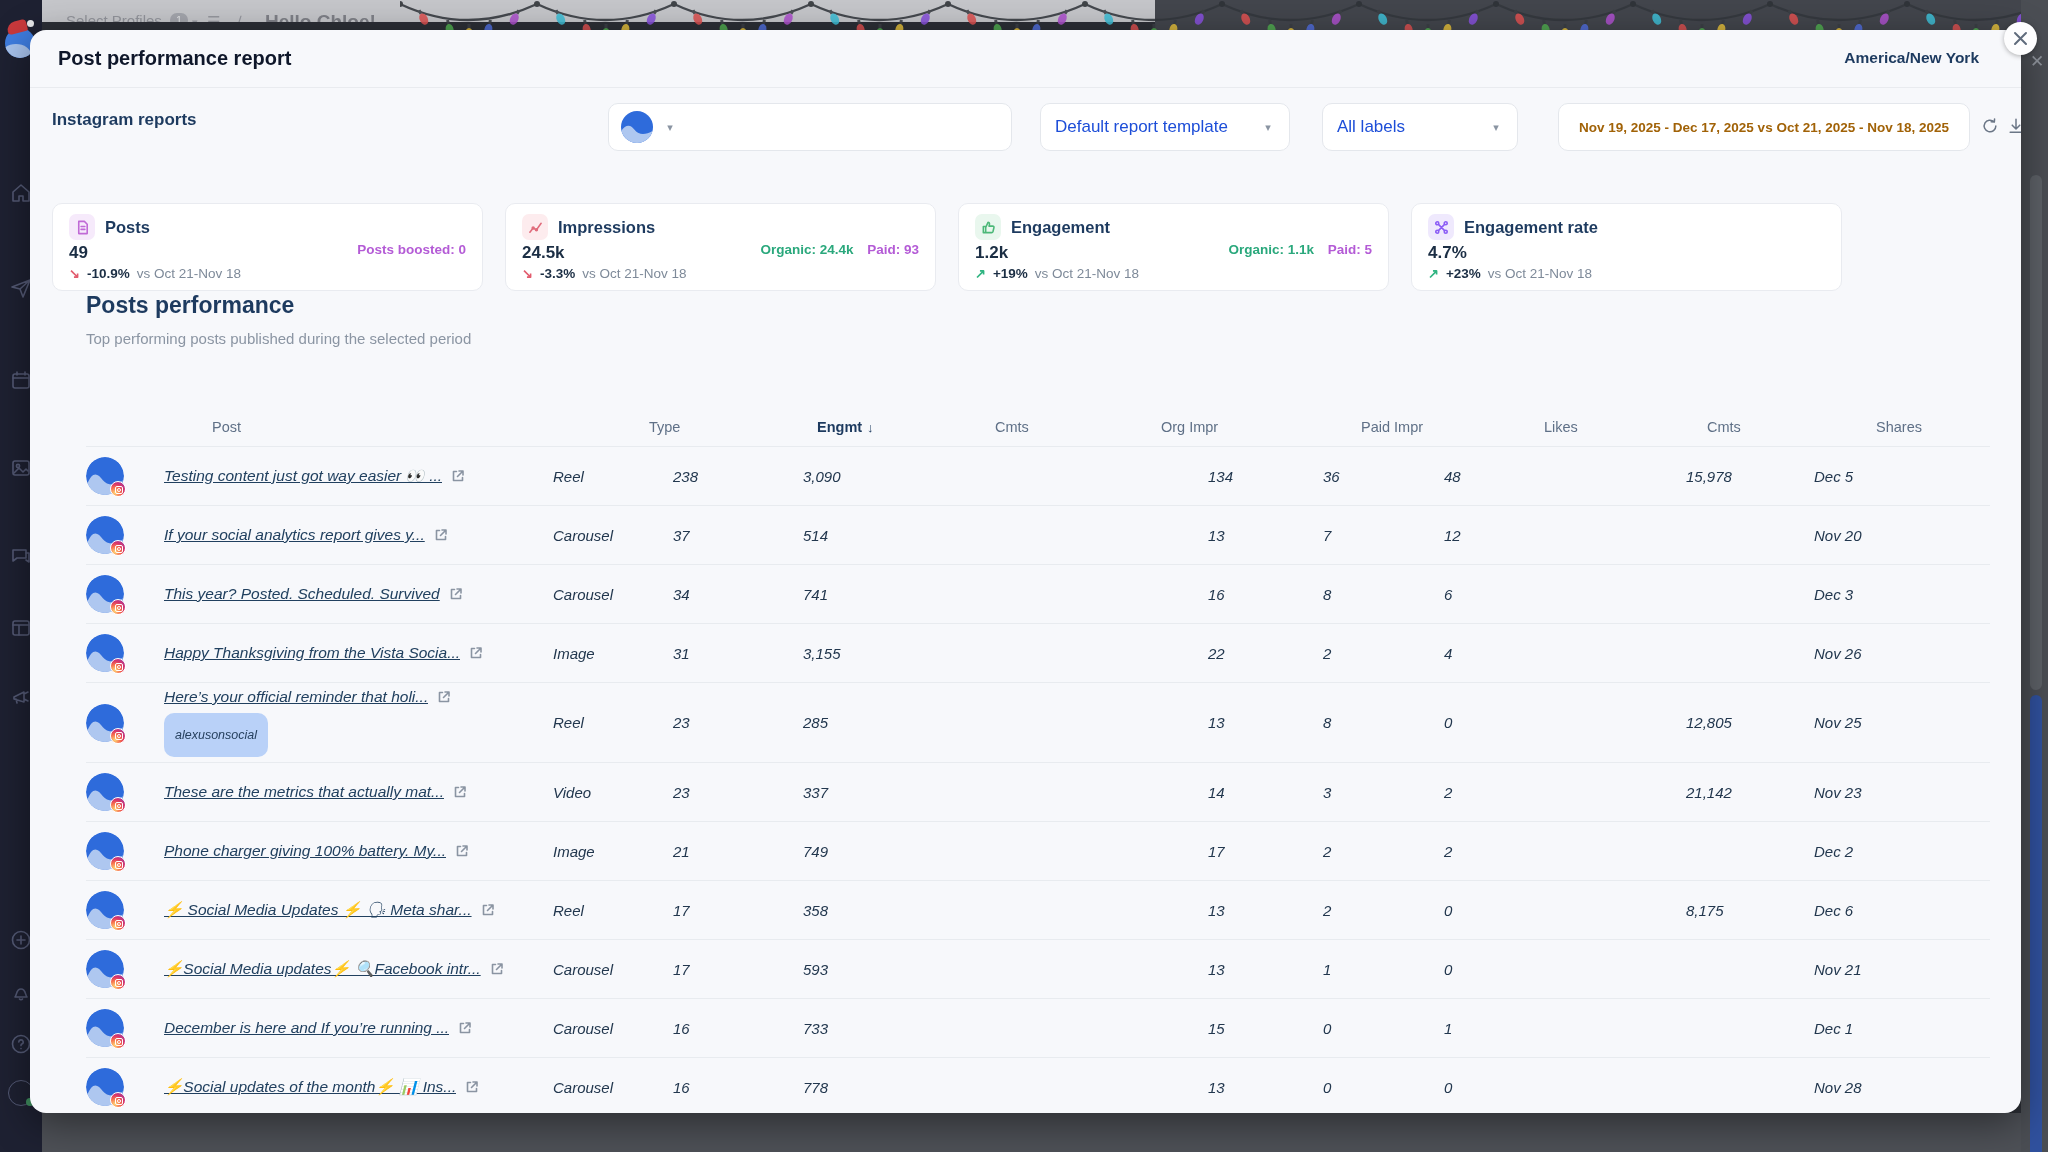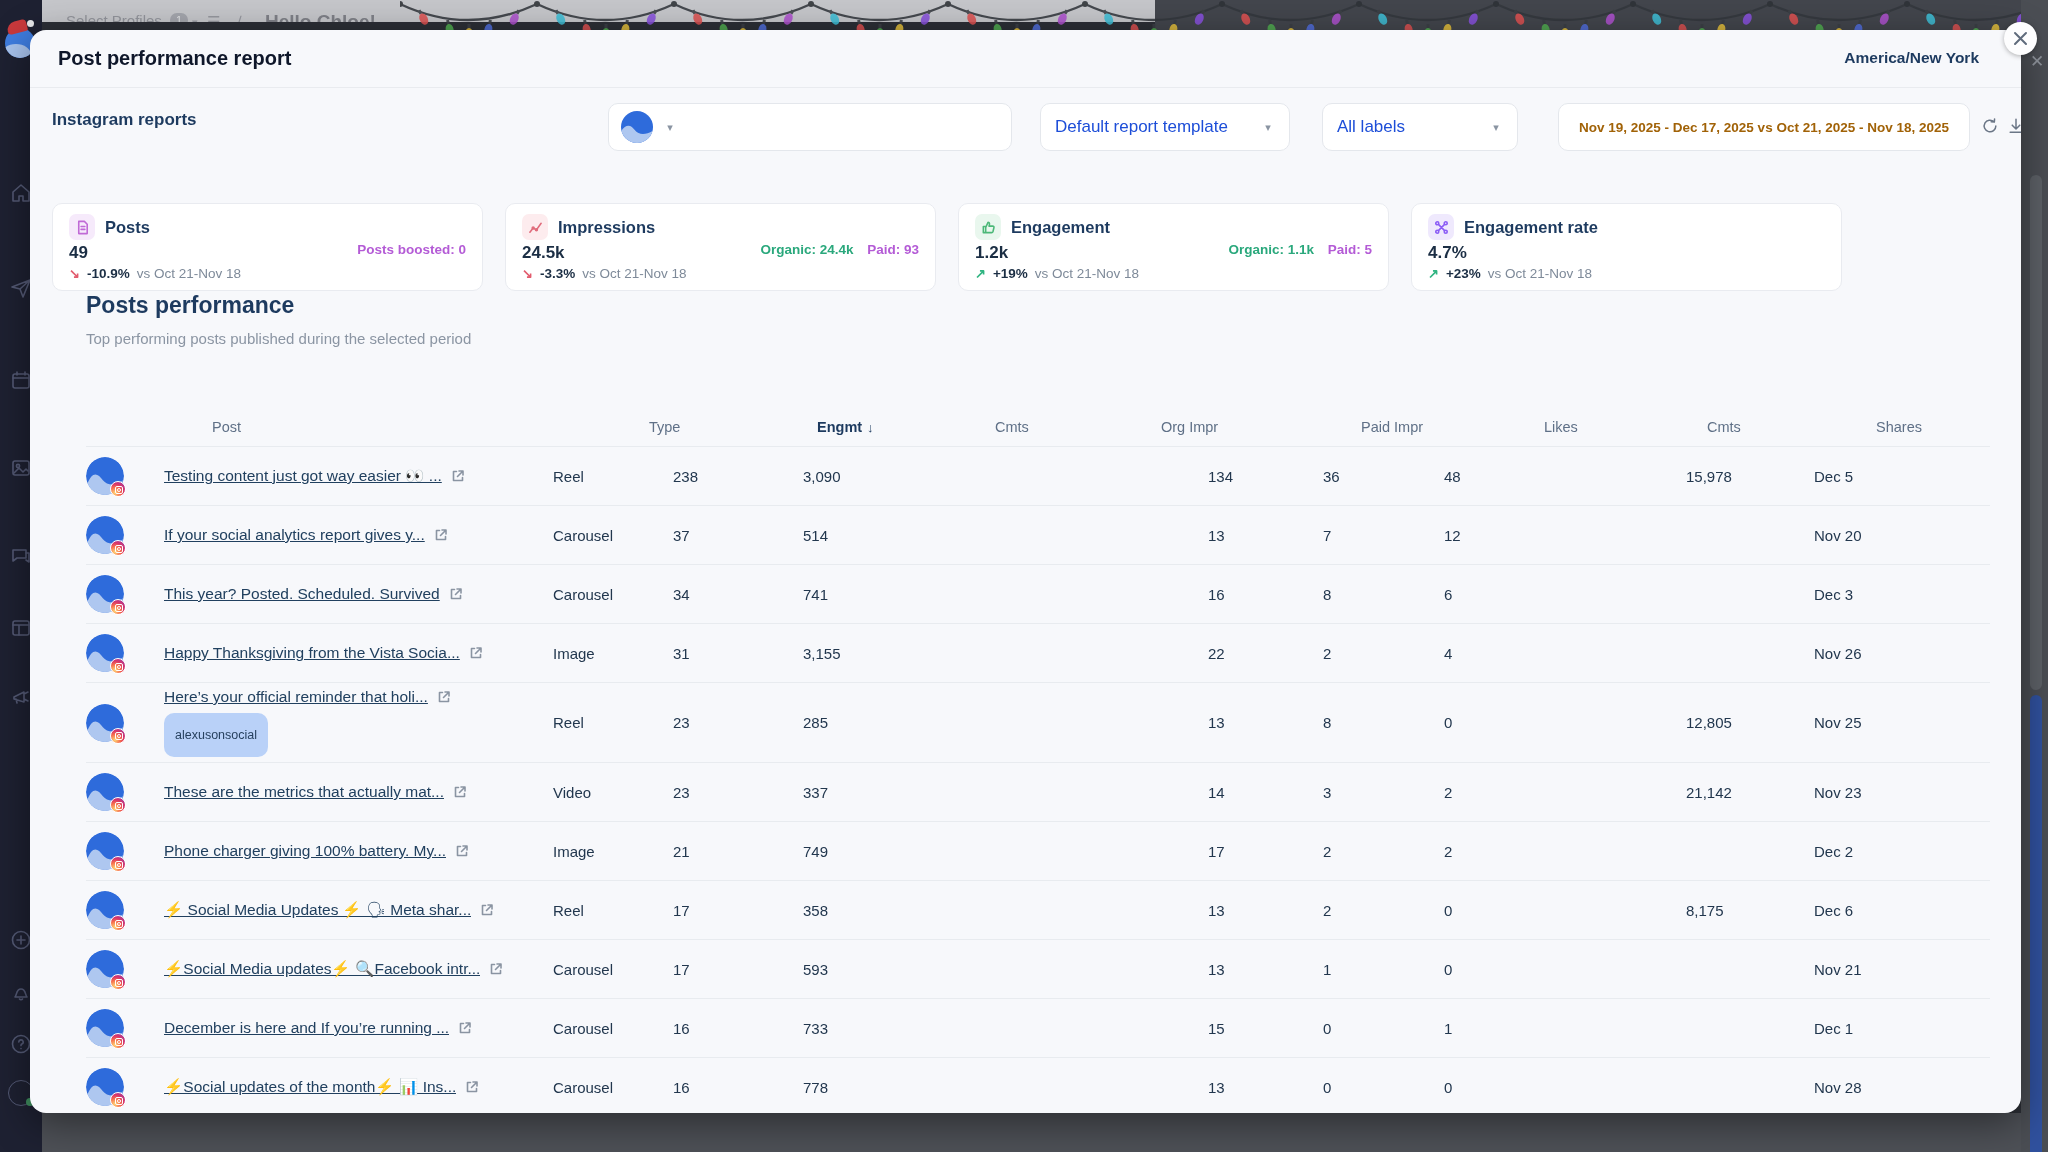--- a/index.html
+++ b/index.html
@@ -105,21 +105,21 @@
   .pp-sub { position:absolute; left:56px; top:300px; font-size:15px; color:#8b95a3; }
 
   .table { position:absolute; left:56px; top:378px; width:1904px; }
   .thead, .trow { display:grid;
     grid-template-columns:78px 389px 120px 130px 118px 152px 135px 115px 121px 135px 107px 128px 1fr;
     align-items:center; }
   .thead { height:38px;gap:48px; }
   .th { font-size:14.5px; color:#5f7087; font-weight:500; }
   .th-sorted { font-weight:700; color:#1d3a5f; display:flex; align-items:center; gap:5px; }
   .sort-arrow { font-size:13px; }
-  .trow { min-height:59px; border-top:1px solid #e8ebef; }
+  .trow { min-height:59px; border-top:1px solid #e8ebef;font-style:italic; }
   .trow.tall { min-height:80px; }
   .cell { font-size:15px; color:#22374e; }
 
   .avatar { position:relative; display:block; width:38px; height:38px; }
   .avatar .main { width:38px; height:38px; border-radius:50%; display:block; }
   .ig-badge { position:absolute; right:-2px; bottom:-2px; width:16px; height:16px; border-radius:50%;
     background:radial-gradient(circle at 28% 78%, #ffd676 0%, #f5694d 38%, #d6336c 62%, #8e44ad 95%);
     border:1.5px solid #fff; }
   .ig-badge::before { content:""; position:absolute; left:3.5px; top:3.5px; width:6px; height:6px;
     border:1px solid #fff; border-radius:2px; }

